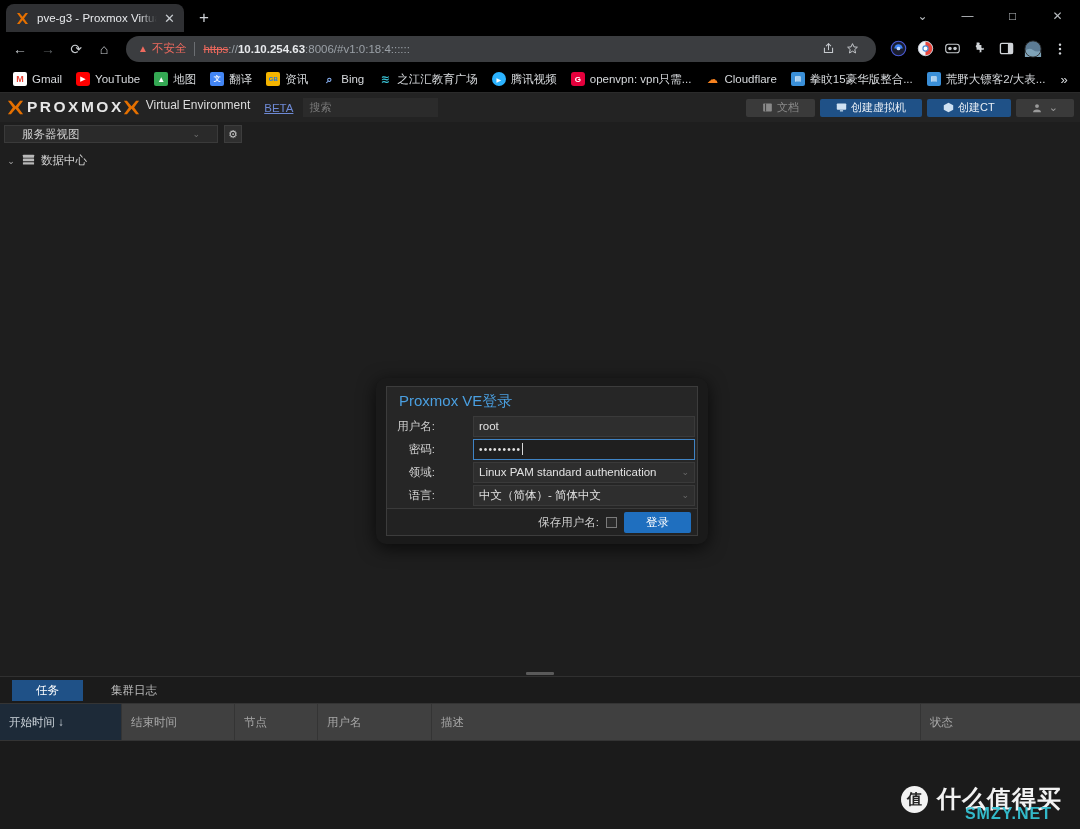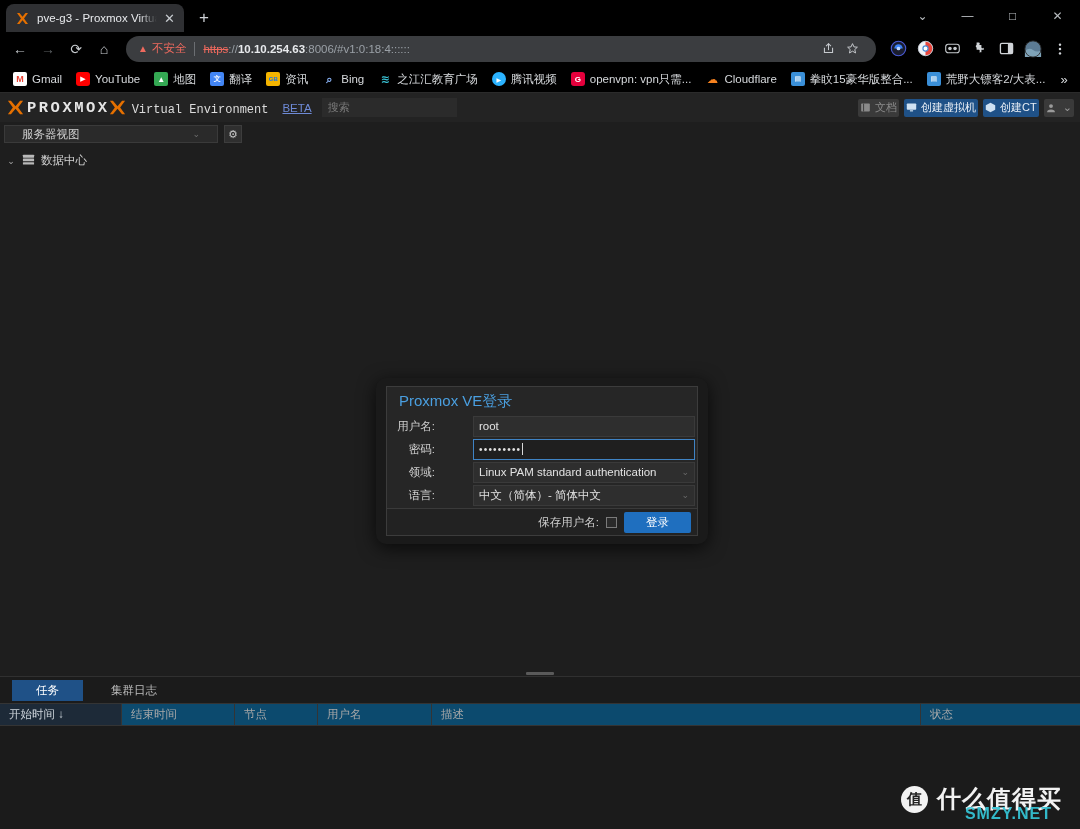--- a/index.html
+++ b/index.html
@@ -70,30 +70,30 @@
             border-radius: 2px; font-size: 9px; font-weight: bold; color:#fff; }
   .bm-overflow { color:#d6d9dc; font-size: 13px; padding: 0 8px; margin-left: auto; }
   .bm-sep { width:1px; height:16px; background:#4a4d50; margin: 0 4px; }
 
   
   .pve { position: absolute; left:0; top:92px; width:1080px; height:737px; background:#1e1e1e;
          border-top: 1px solid #2b2b2b; }
 
   .pve-header { height: 29px; background: #232323; display:flex; align-items:center; padding: 0 6px;
                 position: relative; }
-  .logo { display:flex; align-items:flex-end; gap:0px;font-family:Liberation Mono, monospace; }
+  .logo { display:flex; align-items:flex-start; gap:0px; }
   .logo svg { display:block; }
   .logo-word { color:#e6e6e6; font-size:15.5px; font-weight:bold; letter-spacing: 2.5px; margin: 0 2px; }
   .logo-sub { color:#dcdcdc; font-size:12px; margin-left:5px; }
   .beta { color:#6e8ad6; font-size:11.5px; text-decoration: underline; margin-left: 14px; }
   .pve-search { margin-left: 10px; width: 135px; height: 19px; background:#2b2b2b;
                 display:flex; align-items:center; padding:0 6px; }
   .pve-search span { color:#7a7a7a; font-size:11px; }
   .hdr-right { position:absolute; right:6px; top:0; height:29px; display:flex; align-items:center; gap:5px; }
-  .hbtn { height:18px; display:flex; align-items:center; gap:4px; padding: 0 2px;
+  .hbtn { height:18px; display:flex; align-items:center; gap:4px; padding: 0 16px;
           border-radius: 2px; font-size:11px; }
   .hbtn.ghost { background:#3a3a3a; color:#8a8a8a; }
   .hbtn.prim { background:#1f5187; color:#e8eef5; }
   .hbtn.user { background:#3a3a3a; color:#9a9a9a; gap:7px; }
 
   .pve-sub { height: 24px; background:#1e1e1e; display:flex; align-items:center; padding-left: 4px; gap:6px; }
   .viewsel { width: 214px; height:18px; background:#2a2a2a; border:1px solid #3a3a3a;
              display:flex; align-items:center; justify-content:space-between; padding: 0 17px; }
   .viewsel span { color:#cfcfcf; font-size:11.5px; }
   .viewsel .chev { color:#6e6e6e; font-size:9px; }
@@ -111,21 +111,21 @@
   .splitter { position:absolute; left:0; right:0; bottom:153px; height: 6px; background:#1e1e1e;
               display:flex; align-items:center; justify-content:center; }
   .splitter .grip { width:28px; height:3px; background:#5a5a5a; border-radius:1px; }
 
   
   .bottom { position:absolute; left:0; right:0; bottom:0; height:153px; background:#1b1b1b;
             border-top:1px solid #303030; }
   .tabs-row { height:26px; display:flex; align-items:center; padding-left:12px; gap:4px; }
   .ptab { font-size:11.5px; padding: 3px 24px; color:#bdbdbd; }
   .ptab.active { background:#1f5187; color:#ffffff; }
-  .grid-head { display:flex; height:23px; background:#0c4a6e; border-top:1px solid #343434;
+  .grid-head { display:flex; height:38px; background:#404040; border-top:1px solid #343434;
                border-bottom:1px solid #343434; }
   .gh { font-size:11.5px; color:#a8a8a8; display:flex; align-items:center; padding-left:9px;
         border-right:1px solid #343434; height:100%; }
   .gh.sorted { background:#1d2a38; color:#cfd6dd; }
   .grid-body { height: 100px; background:#1b1b1b; }
 
   
   .dlg-wrap { position:absolute; left:376px; top:378px; width:332px; height:166px;
               background:#1a1a1a; border-radius:10px; box-shadow: 0 4px 18px rgba(0,0,0,.7); }
   .dlg { position:absolute; left:10px; top:8px; width:312px; height:150px;

